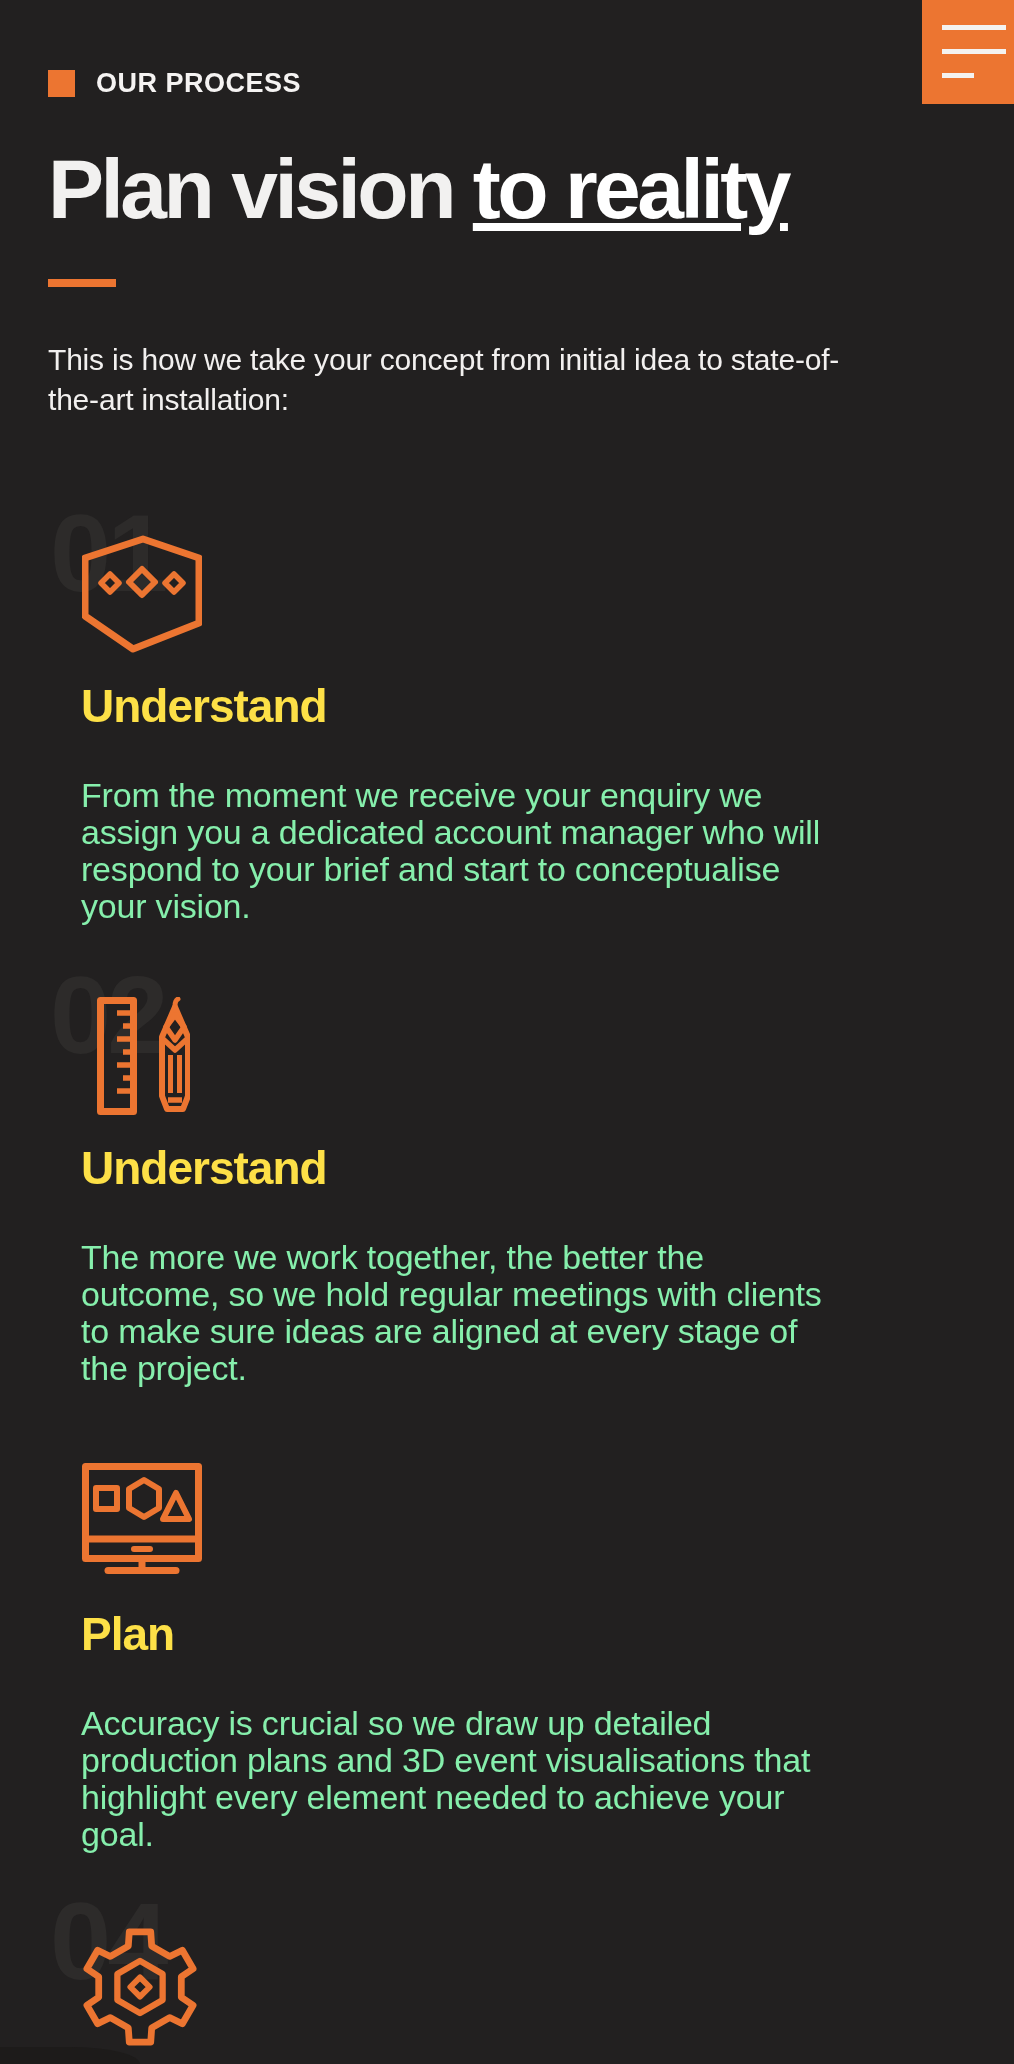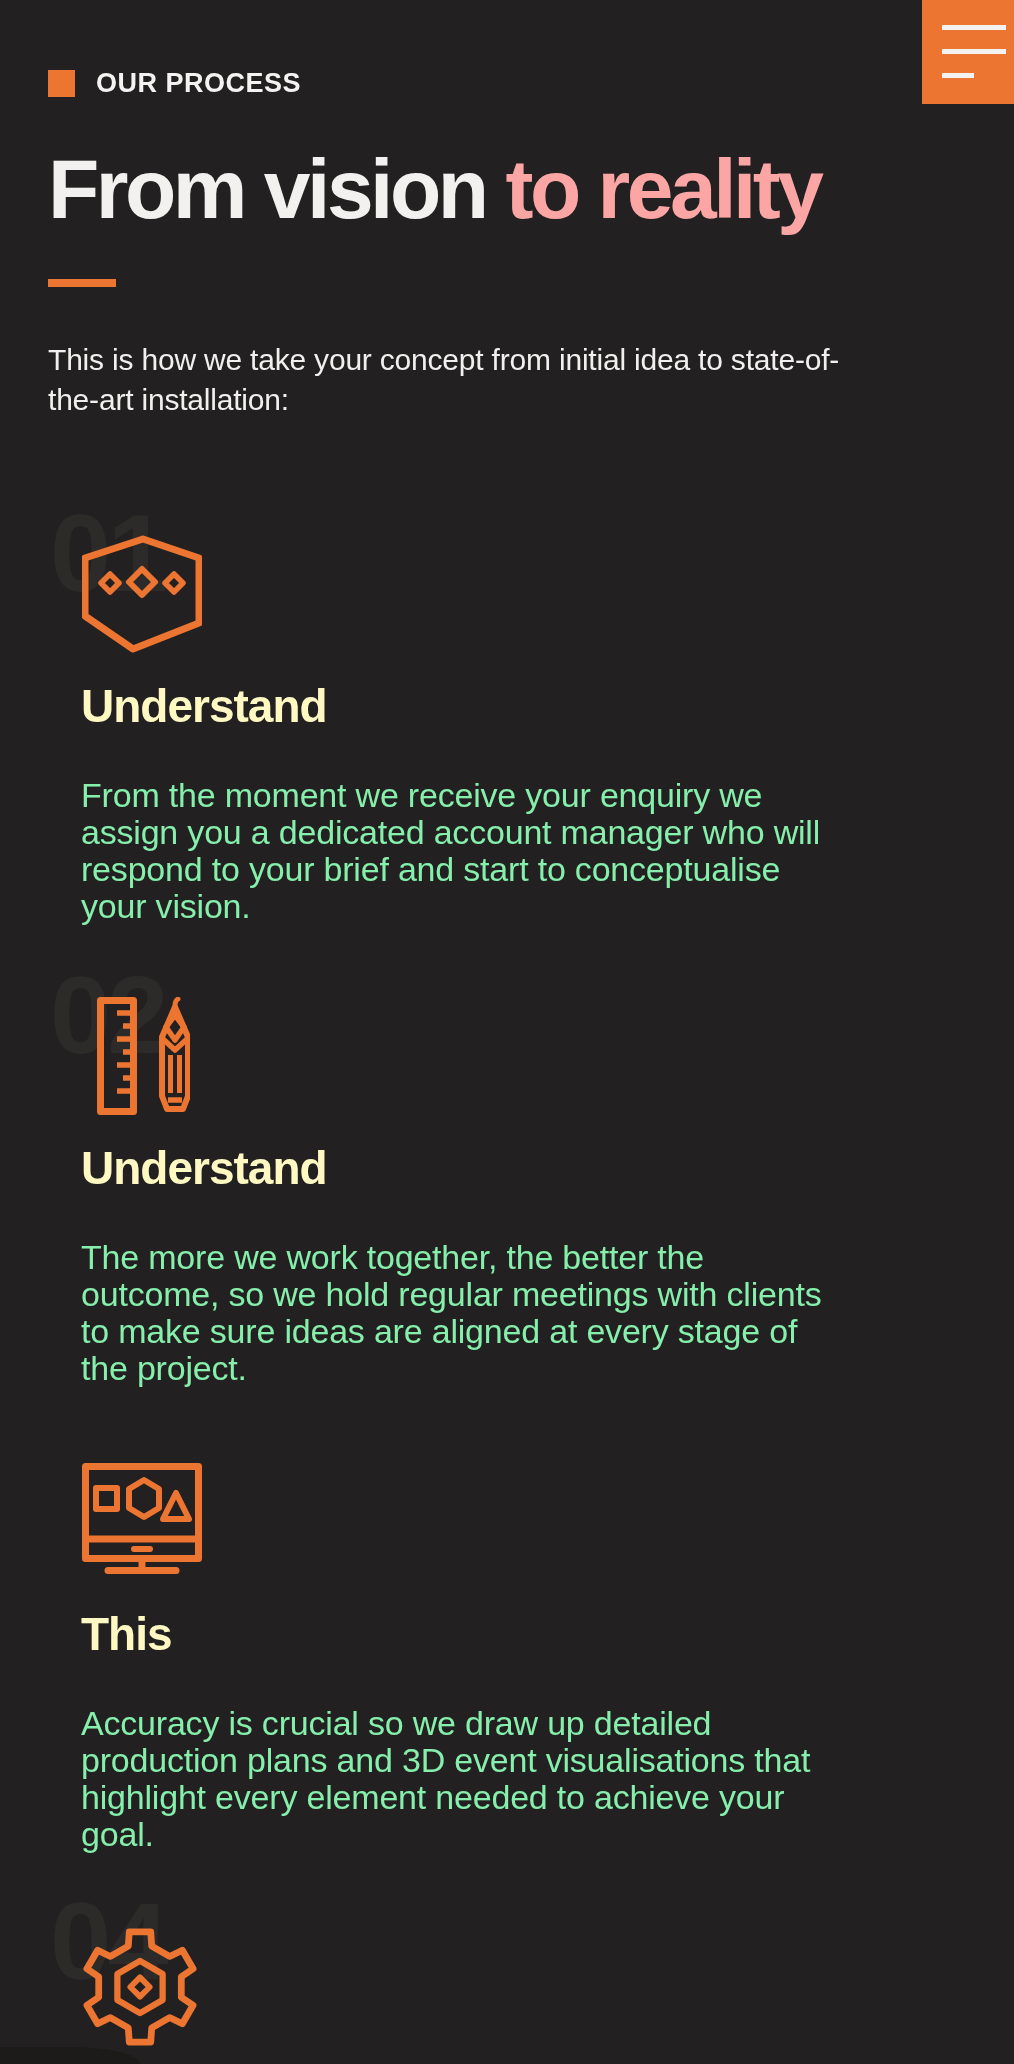--- a/index.html
+++ b/index.html
@@ -35,21 +35,21 @@
     font-size: 27px; font-weight: 700; letter-spacing: 0.5px; color: #f5f3f2;
   }
 
   
   .title {
     position: absolute; top: 147px; left: 48px; right: 20px;
     font-size: 84px; line-height: 1; font-weight: 700;
     letter-spacing: -3.5px; white-space: nowrap;
     color: #f2f1f0;
   }
-  .title .accent { color: #fca5a5; }
+  .title .accent { color: #ffffff; text-decoration: underline; }
 
   .divider {
     position: absolute; top: 279px; left: 48px;
     width: 68px; height: 8px; background: #ec7531;
   }
 
   .intro {
     position: absolute; top: 340px; left: 48px;
     max-width: 830px;
     font-size: 30px; line-height: 40px; letter-spacing: -0.2px;
@@ -60,21 +60,21 @@
   .step { position: absolute; left: 81px; right: 40px; height: 420px; }
   .step-number {
     position: absolute; top: -37px; left: -31px;
     font-size: 110px; line-height: 1; font-weight: 700;
     letter-spacing: -4px; color: #2d2b2a; user-select: none;
   }
   .step-icon { position: absolute; top: 0; left: 0; }
   .step-title {
     position: absolute; top: 148px; left: 0;
     font-size: 46px; line-height: 1; font-weight: 700;
-    letter-spacing: -1px; color: #fef9c3;
+    letter-spacing: -1px; color: #fde047;
   }
   .step-desc {
     position: absolute; top: 242px; left: 0;
     max-width: 745px;
     font-size: 34px; line-height: 37px; letter-spacing: -0.2px;
     color: #86efac;
   }
   .step-1 { top: 535px; }
   .step-2 { top: 997px; }
   .step-3 { top: 1463px; }
@@ -100,21 +100,21 @@
         <span class="b2"></span>
         <span class="b3"></span>
     </span>
   </button>
 
   <div class="eyebrow">
     <span class="eyebrow-square"></span>
     <span class="eyebrow-label">OUR PROCESS</span>
   </div>
 
-  <h1 class="title"><span>From vision </span><span class="accent">to reality</span></h1>
+  <h1 class="title"><span>Plan vision </span><span class="accent">to reality</span></h1>
 
   <div class="divider"></div>
 
   <p class="intro">This is how we take your concept from initial idea to state-of-the-art installation:</p>
 
   <div class="step step-1">
     <div class="step-number">01</div>
     <svg class="icon step-icon" style="left:1px" width="120" height="118" viewBox="0 0 120 118">
       <polygon points="61,4 117,23 117,88 51,114 3,81 3,23" stroke-width="7" stroke-linejoin="round"></polygon>
       <path d="M28,39 L37,48 L28,57 L19,48 Z" stroke-width="5.5" stroke-linejoin="round"></path>
@@ -145,21 +145,21 @@
     <svg class="icon step-icon" style="left:1px" width="120" height="114" viewBox="0 0 120 114">
       <rect x="3.5" y="3.5" width="113" height="92" stroke-width="7" stroke-linejoin="round"></rect>
       <path d="M3.5,76 H116.5" stroke-width="7"></path>
       <path d="M52,86 H68" stroke-width="6" stroke-linecap="round"></path>
       <path d="M60,96 V104" stroke-width="7"></path>
       <path d="M26,107.5 H94" stroke-width="7" stroke-linecap="round"></path>
       <rect x="14" y="25" width="21" height="21" stroke-width="6" stroke-linejoin="round"></rect>
       <path d="M62,17 L77,26 L77,45 L62,54 L47,45 L47,26 Z" stroke-width="6" stroke-linejoin="round"></path>
       <path d="M94,30 L107,56 L81,56 Z" stroke-width="6" stroke-linejoin="round"></path>
     </svg>
-    <h3 class="step-title">This</h3>
+    <h3 class="step-title">Plan</h3>
     <p class="step-desc">Accuracy is crucial so we draw up detailed production plans and 3D event visualisations that highlight every element needed to achieve your goal.</p>
   </div>
 
   <div class="step step-4">
     <div class="step-number">04</div>
     <svg class="icon step-icon" style="left:0px" width="118" height="128" viewBox="-5 -5 122 132">
       <path d="M43.9,18.7 L44.9,4.1 L67.1,4.1 L68.1,18.7 L86.6,29.4 L99.8,23.0 L110.9,42.1 L98.7,50.4
                L98.7,71.6 L110.9,79.9 L99.8,99.0 L86.6,92.6 L68.1,103.3 L67.1,117.9 L44.9,117.9 L43.9,103.3
                L25.4,92.6 L12.2,99.0 L1.1,79.9 L13.3,71.6 L13.3,50.4 L1.1,42.1 L12.2,23.0 L25.4,29.4 Z" stroke-width="7" stroke-linejoin="round"></path>
       <path d="M56,34 L79.4,47.5 L79.4,74.5 L56,88 L32.6,74.5 L32.6,47.5 Z" stroke-width="6.5" stroke-linejoin="round"></path>

